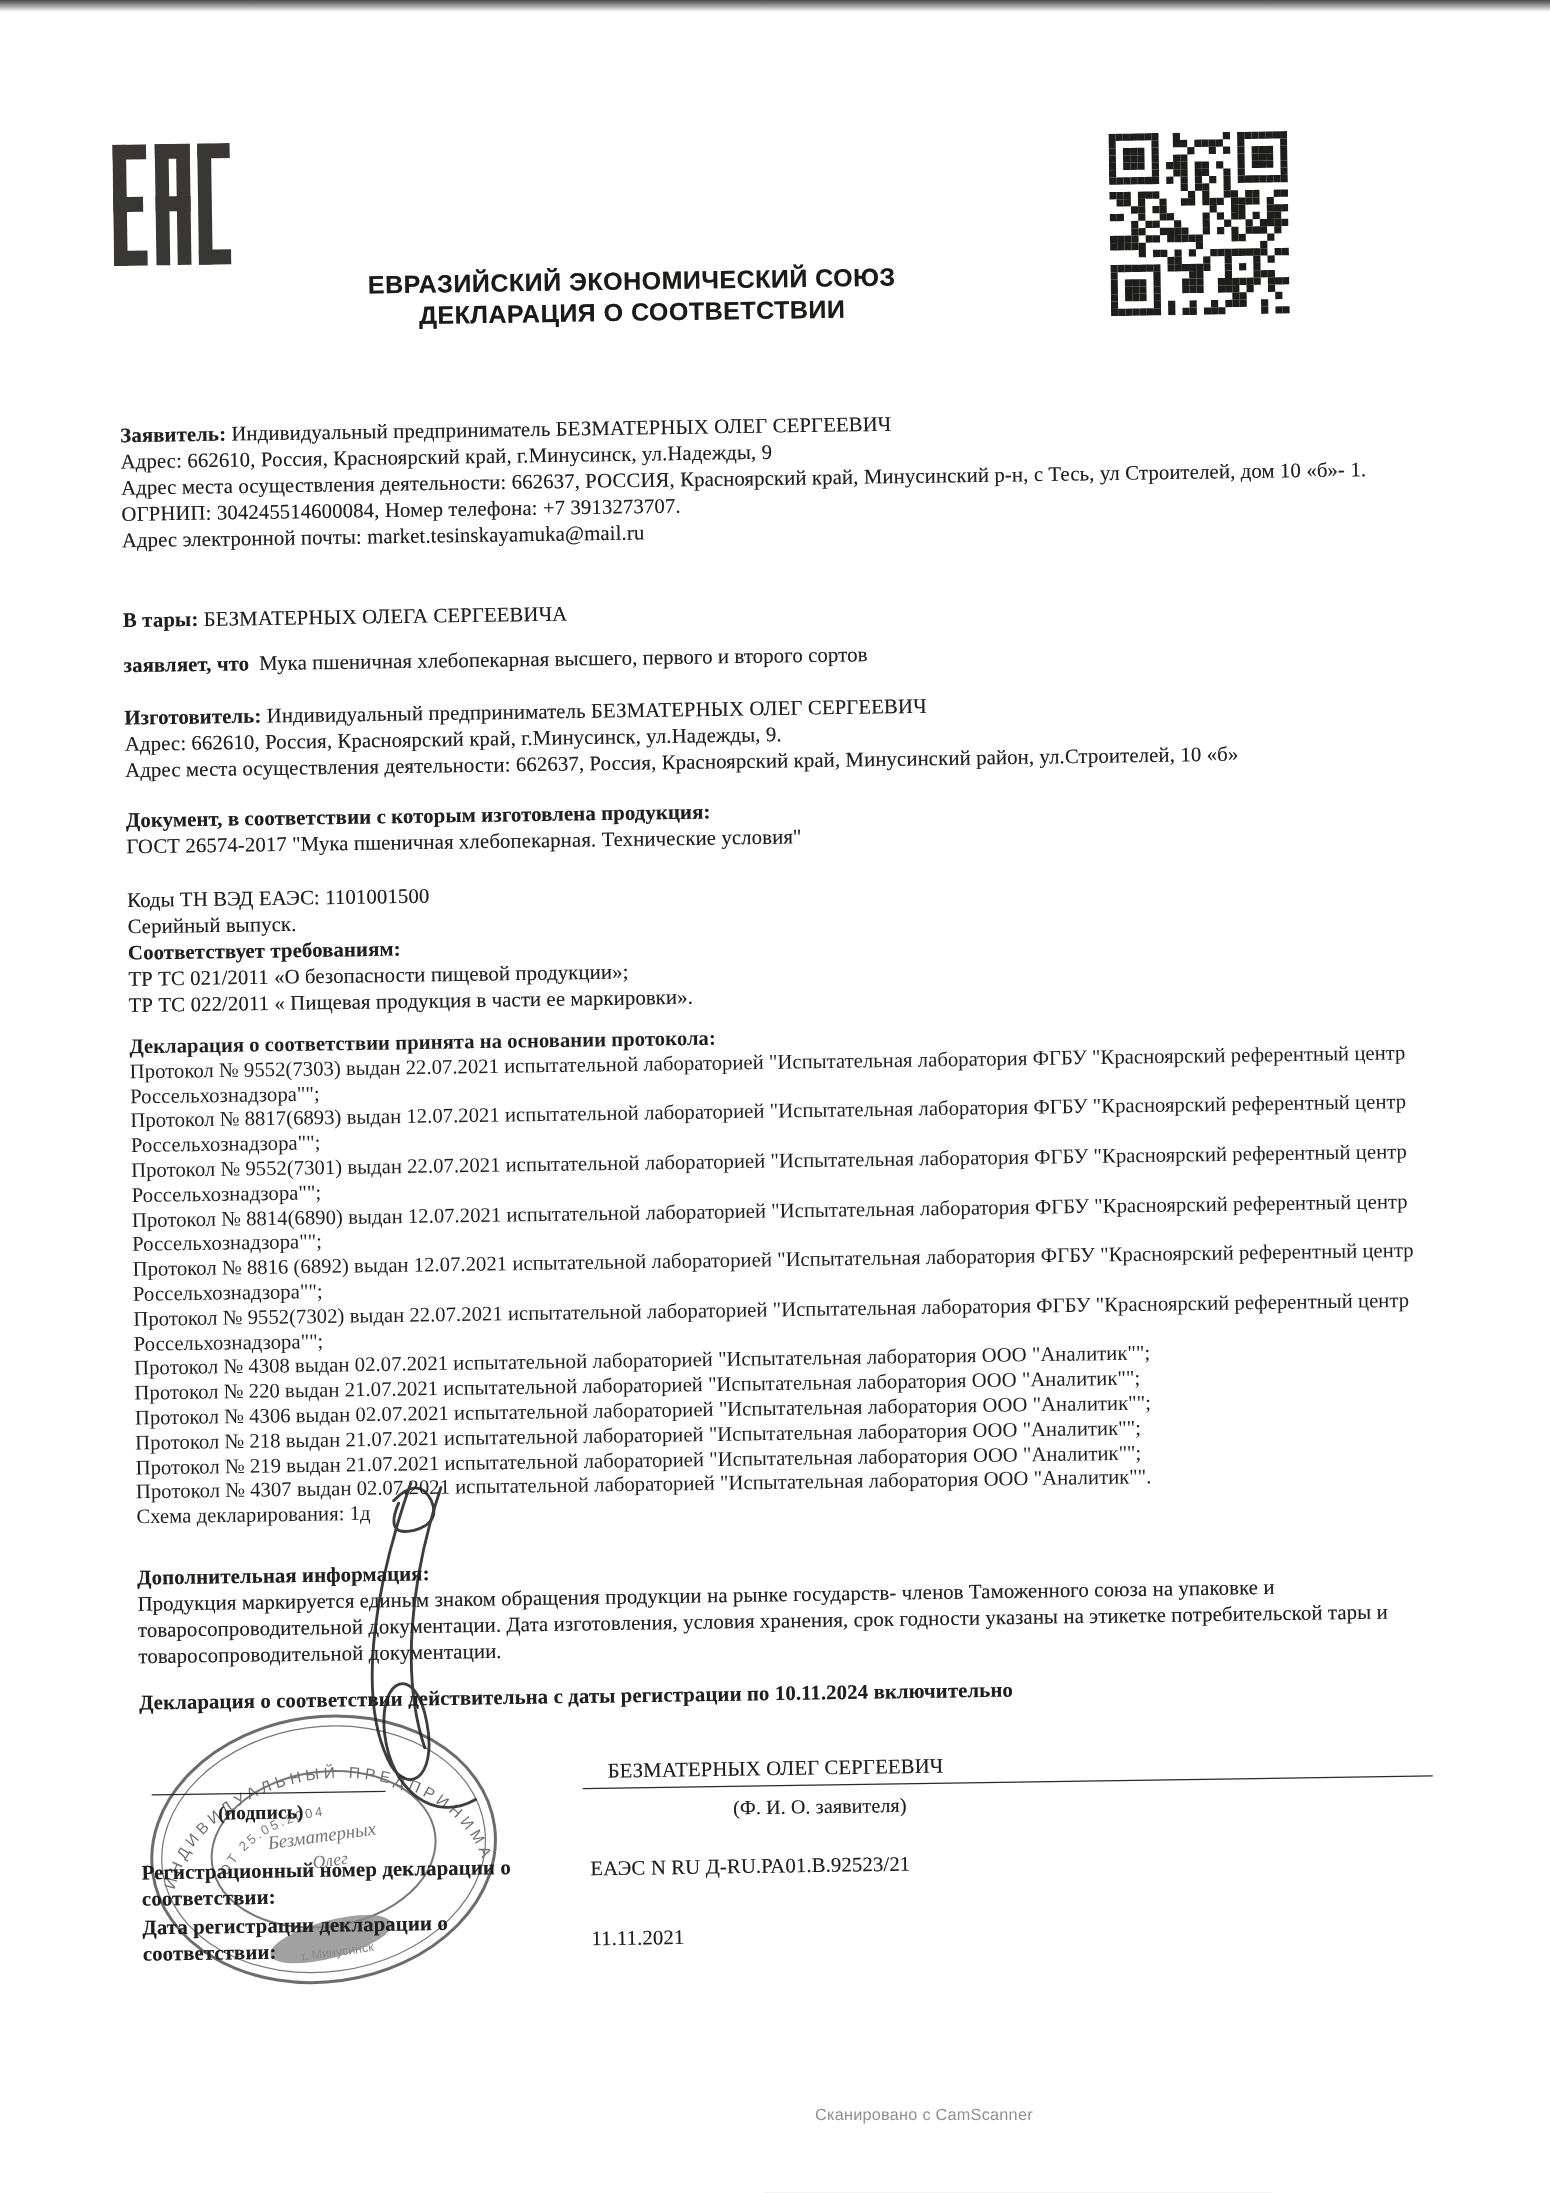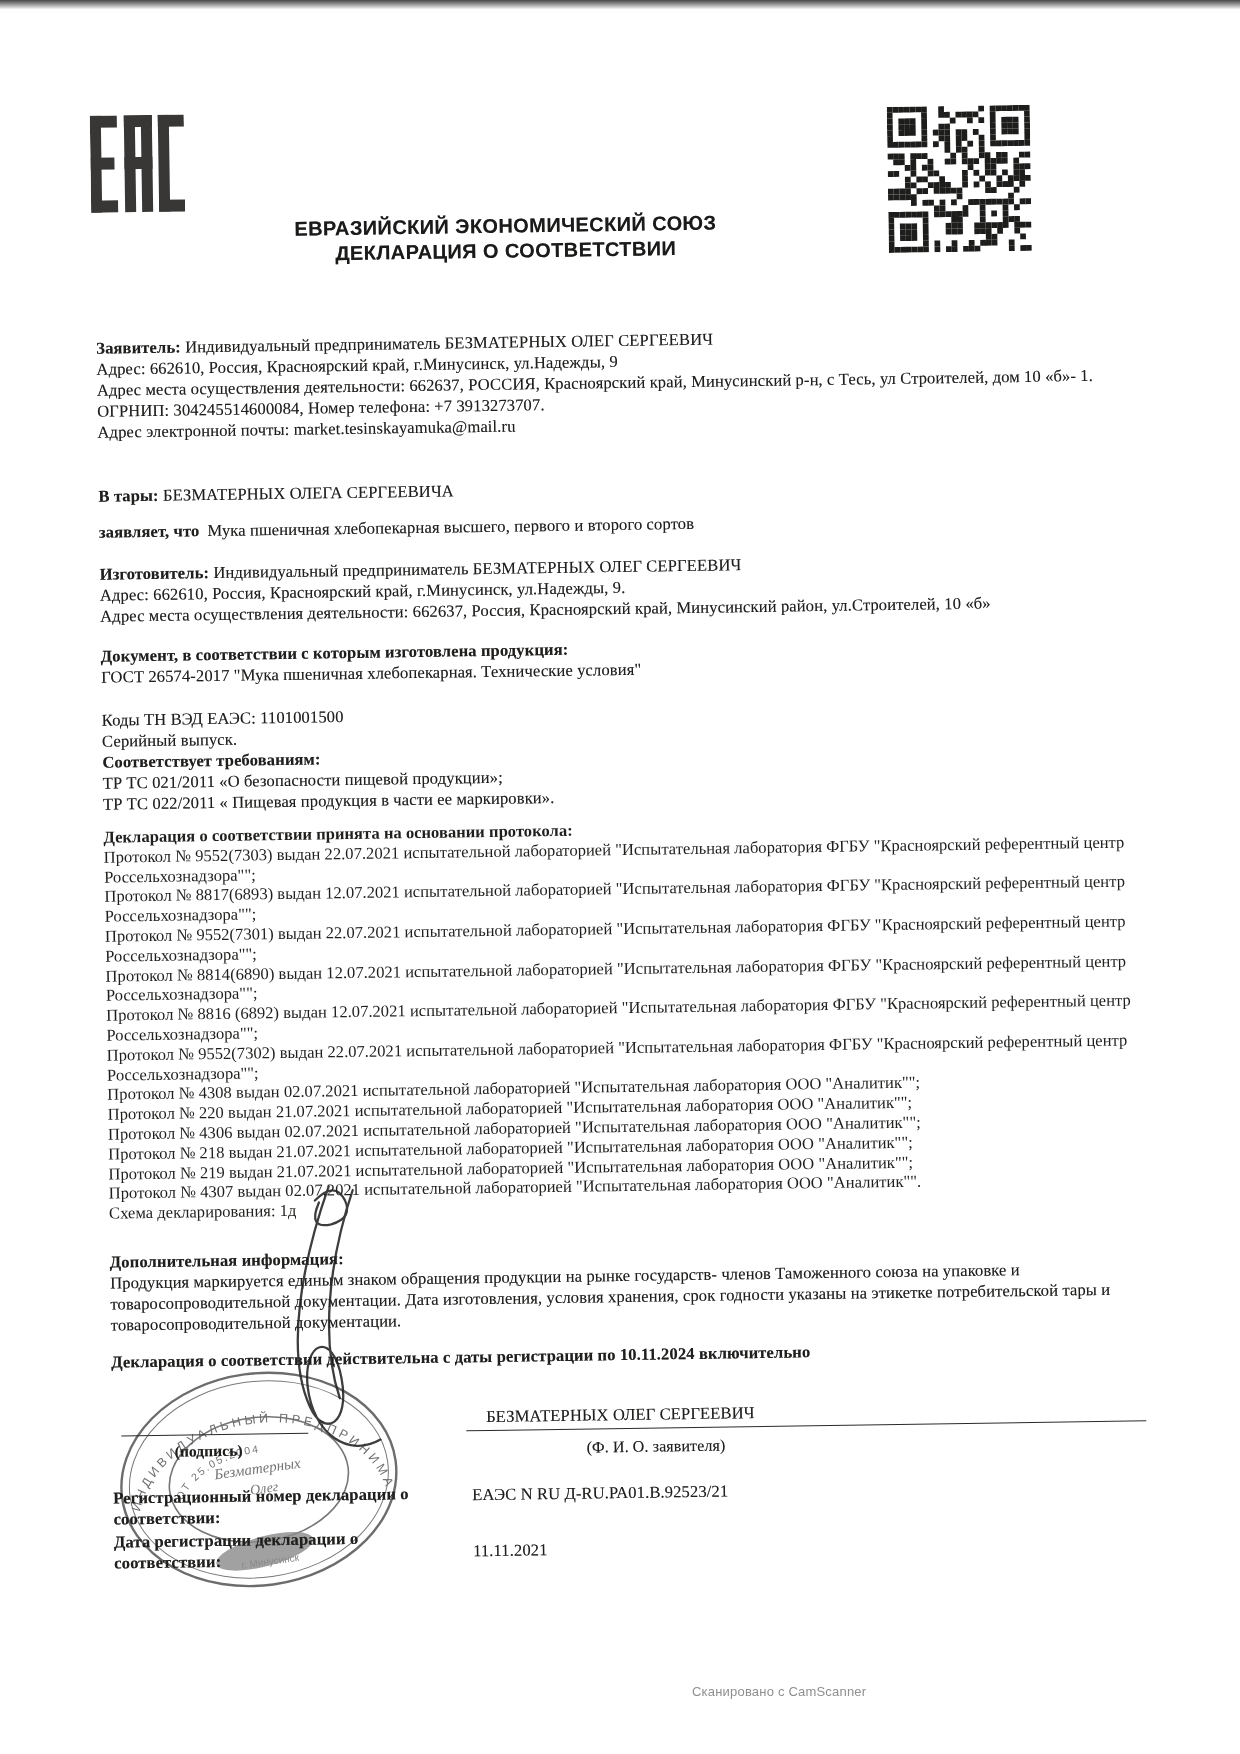--- a/index.html
+++ b/index.html
@@ -31,21 +31,21 @@
   .sig-line-right{left:458px;top:1428px;width:680px;border-top:1.6px solid #2b2a28;}
   .sig-caption{left:166px;top:1434px;font-size:15.5px;font-weight:600;}
   .fio-value{left:478px;top:1404px;font-size:16.6px;}
   .fio-caption{left:578px;top:1436px;font-size:16px;}
   .reg-num-label{left:104px;top:1480px;width:345px;font-weight:bold;}
   .reg-num-value{left:463px;top:1482px;}
   .reg-date-label{left:104px;top:1524px;width:345px;font-weight:bold;}
   .reg-date-value{left:463px;top:1538px;}
   .stamp{left:104px;top:1364px;opacity:.82;transform:rotate(-7deg);}
   .signature-svg{left:258px;top:1168px;z-index:4;}
-  .footer-scan{position:absolute;left:692px;top:1684px;font-family:"Liberation Sans",sans-serif;
+  .footer-scan{position:absolute;left:652px;top:1684px;font-family:"Liberation Sans",sans-serif;
         font-size:13px;color:#8f8f8f;letter-spacing:.2px;}
   .gap8{display:inline-block;width:8px;}
 </style>
 </head>
 <body>
 
 <div class="page">
   <div class="scan-edge"></div>
 
   <div class="doc">

